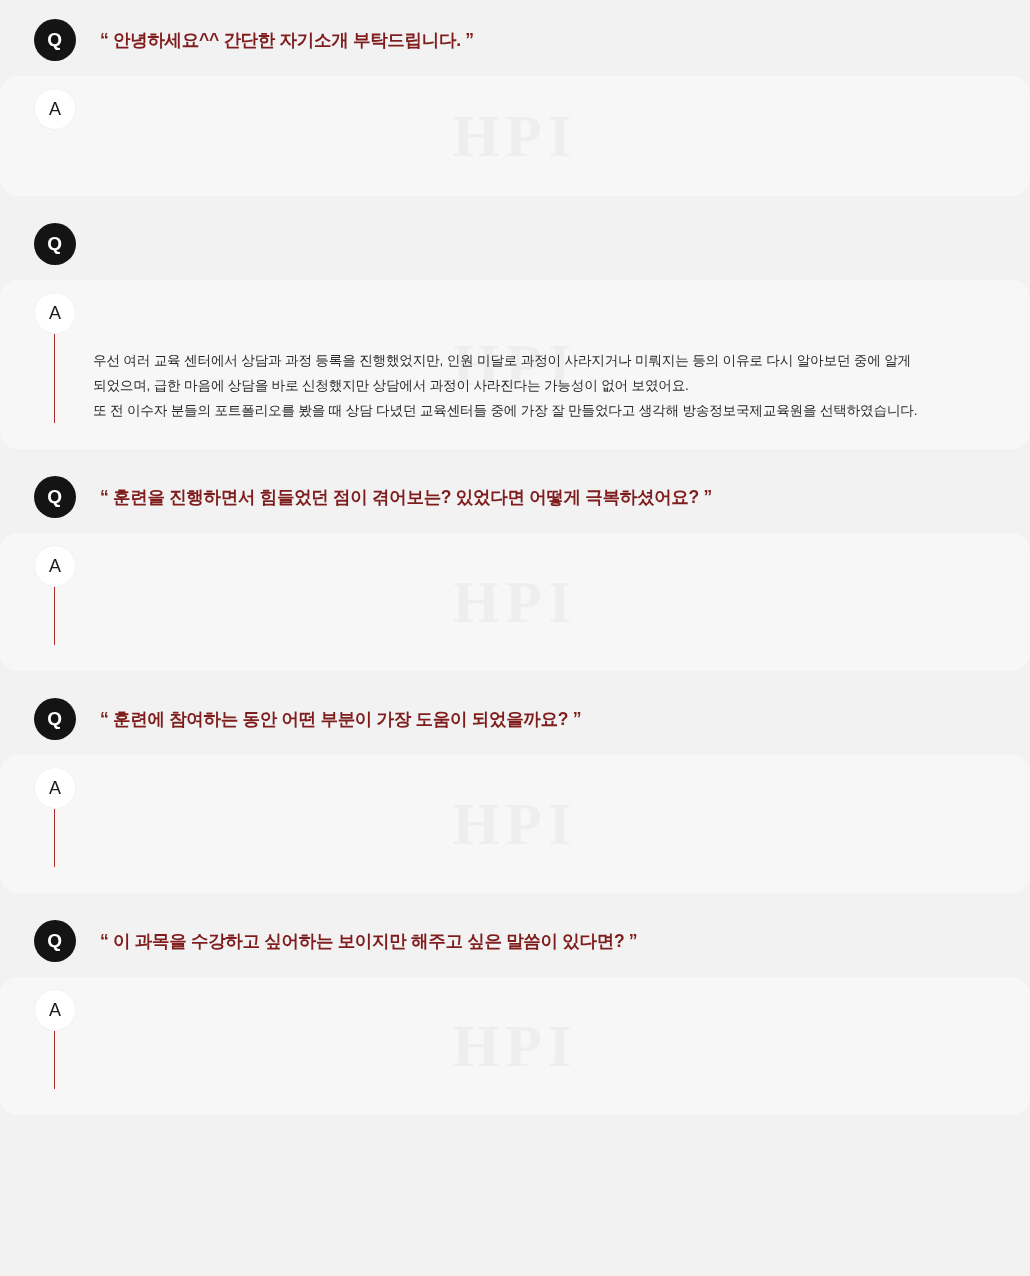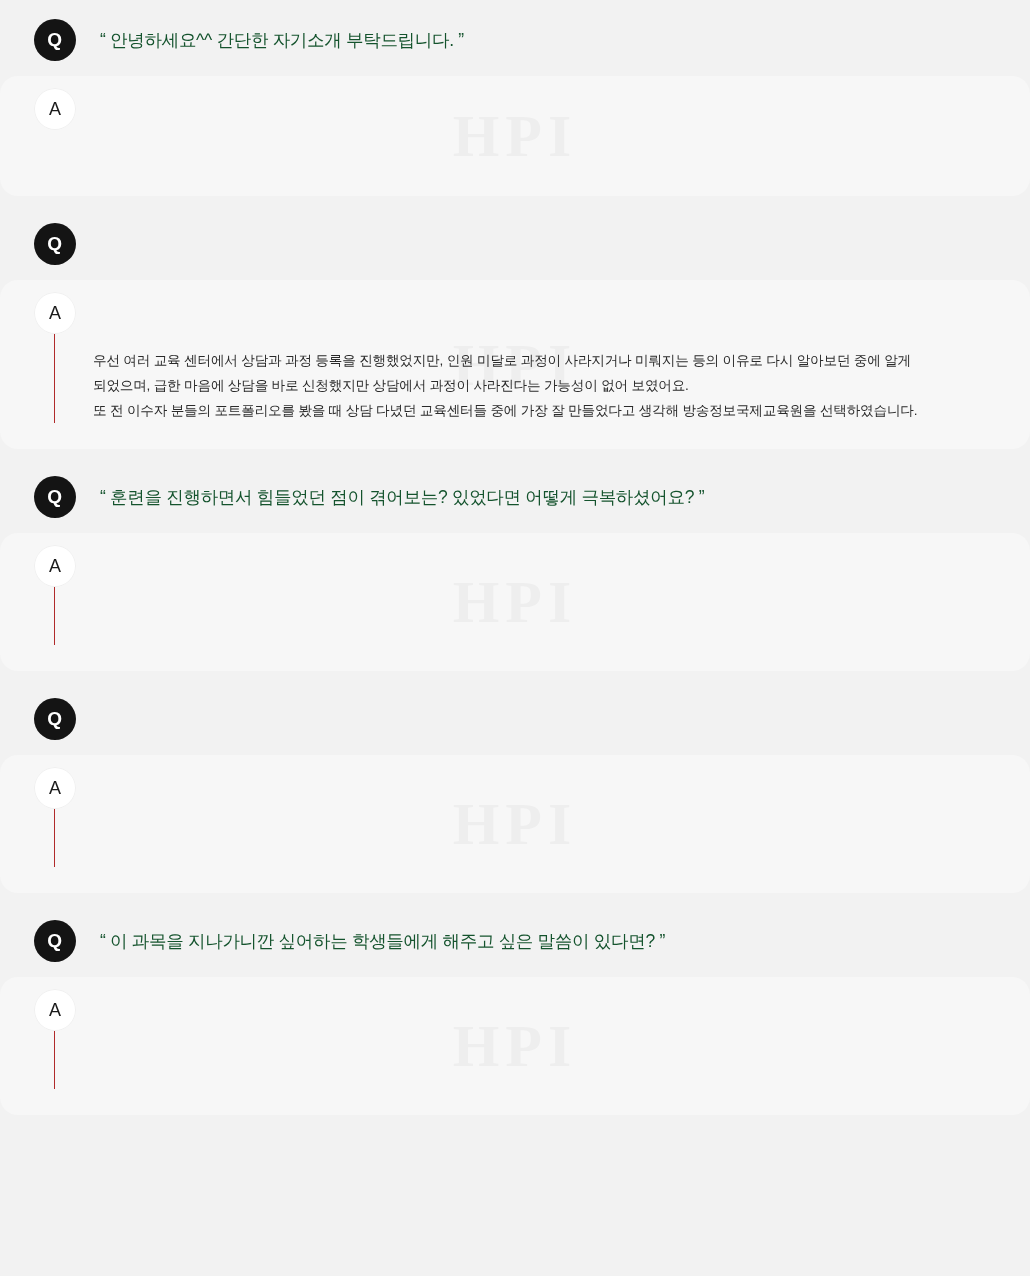--- a/index.html
+++ b/index.html
@@ -42,24 +42,24 @@
     font-weight: bold;
     display: flex;
     align-items: center;
     justify-content: center;
     flex: 0 0 auto;
     letter-spacing: 0.5px;
   }
   .q-text {
     margin-left: 24px;
     font-size: 17.5px;
-    color: #14532d;
+    color: #7f1d1d;
     letter-spacing: -0.3px;
     line-height: 1.4;
-    font-weight: 400;
+    font-weight: 700;
   }
 
   
   .a-card {
     position: relative;
     margin-top: 10px;
     background: #f7f7f7;
     border-radius: 18px;
     min-height: 120px;
     overflow: hidden;
@@ -168,36 +168,37 @@
       </div>
       <div class="a-body">
         <div class="a-rule"></div>
       </div>
     </div>
   </section>
 
   <section class="qa-block">
     <div class="q-row">
       <div class="q-badge">Q</div>
-    </div>
-    <div class="a-card">
-      <div class="watermark">HPI</div>
-      <div class="a-head">
-        <div class="a-badge">A</div>
-      </div>
-      <div class="a-body">
-        <div class="a-rule"></div>
-      </div>
-    </div>
-  </section>
-
-  <section class="qa-block">
-    <div class="q-row">
-      <div class="q-badge">Q</div>
-      <div class="q-text">“ 이 과목을 지나가니깐 싶어하는 학생들에게 해주고 싶은 말씀이 있다면? ”</div>
+      <div class="q-text">“ 훈련에 참여하는 동안 어떤 부분이 가장 도움이 되었을까요? ”</div>
+    </div>
+    <div class="a-card">
+      <div class="watermark">HPI</div>
+      <div class="a-head">
+        <div class="a-badge">A</div>
+      </div>
+      <div class="a-body">
+        <div class="a-rule"></div>
+      </div>
+    </div>
+  </section>
+
+  <section class="qa-block">
+    <div class="q-row">
+      <div class="q-badge">Q</div>
+      <div class="q-text">“ 이 과목을 수강하고 싶어하는 보이지만 해주고 싶은 말씀이 있다면? ”</div>
     </div>
     <div class="a-card">
       <div class="watermark">HPI</div>
       <div class="a-head">
         <div class="a-badge">A</div>
       </div>
       <div class="a-body">
         <div class="a-rule"></div>
       </div>
     </div>

